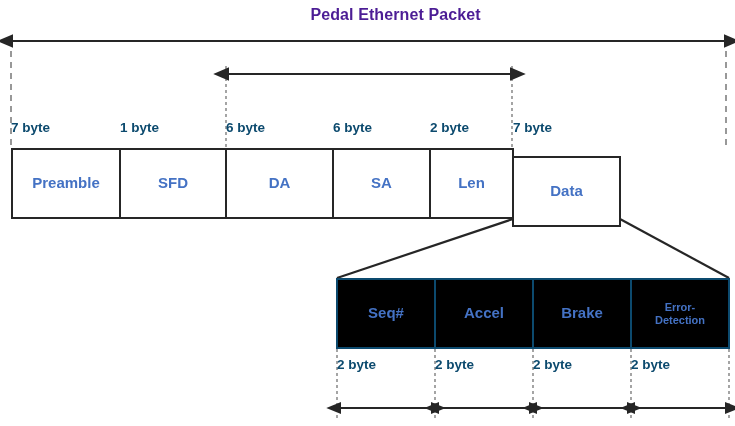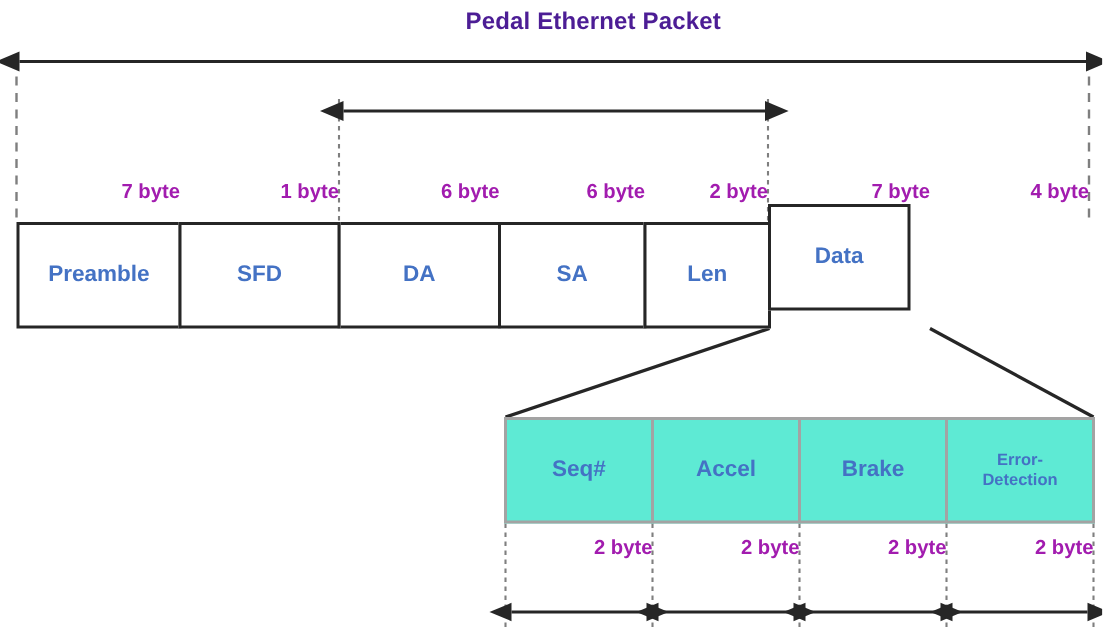--- a/index.html
+++ b/index.html
@@ -46,31 +46,31 @@
     align-items: center;
     justify-content: center;
     text-align: center;
     color: #4472c4;
     font-weight: bold;
     font-size: 15px;
     line-height: 1.12;
   }
   .byte-label {
     position: absolute;
-    text-align: right;
-    color: #a21caf;
+    text-align: left;
+    color: #0c4a6e;
     font-weight: bold;
     font-size: 13.5px;
     white-space: nowrap;
   }
   .sub-box {
     position: absolute;
     box-sizing: border-box;
-    border: 2px solid #a3a3a3;
-    background: #5eead4;
+    border: 2px solid #0c4a6e;
+    background: #000000;
     display: flex;
     align-items: center;
     justify-content: center;
     text-align: center;
     color: #4472c4;
     font-weight: bold;
     font-size: 15px;
     line-height: 1.12;
   }
   .sub-box.two-line {
@@ -124,28 +124,27 @@
     <line x1="537" y1="408" x2="627" y2="408" stroke="#262626" stroke-width="2.1" marker-start="url(#arrowStartSm)" marker-end="url(#arrowEndSm)"></line>
     <line x1="635" y1="408" x2="725" y2="408" stroke="#262626" stroke-width="2.1" marker-start="url(#arrowStartSm)" marker-end="url(#arrowEndSm)"></line>
   </svg>
 
   <div class="byte-label" style="left:11px; top:120px; width:109px;">7 byte</div>
   <div class="byte-label" style="left:120px; top:120px; width:106px;">1 byte</div>
   <div class="byte-label" style="left:226px; top:120px; width:107px;">6 byte</div>
   <div class="byte-label" style="left:333px; top:120px; width:97px;">6 byte</div>
   <div class="byte-label" style="left:430px; top:120px; width:82px;">2 byte</div>
   <div class="byte-label" style="left:513px; top:120px; width:107px;">7 byte</div>
-  <div class="byte-label" style="left:620px; top:120px; width:106px;">4 byte</div>
 
   <div class="field-box" style="left:11px; top:148px; width:110px; height:71px;">Preamble</div>
   <div class="field-box" style="left:225px; top:148px; width:109px; height:71px;">DA</div>
   <div class="field-box" style="left:119px; top:148px; width:108px; height:71px;">SFD</div>
   <div class="field-box" style="left:332px; top:148px; width:99px; height:71px;">SA</div>
   <div class="field-box" style="left:429px; top:148px; width:85px; height:71px;">Len</div>
-  <div class="field-box" style="left:512px; top:136px; width:95px; height:71px;">Data</div>
+  <div class="field-box" style="left:512px; top:156px; width:109px; height:71px;">Data</div>
 
   <div class="sub-box" style="left:336px; top:278px; width:100px; height:71px;">Seq#</div>
   <div class="sub-box" style="left:434px; top:278px; width:100px; height:71px;text-align:center;">Accel</div>
   <div class="sub-box" style="left:532px; top:278px; width:100px; height:71px;">Brake</div>
   <div class="sub-box two-line" style="left:630px; top:278px; width:100px; height:71px; white-space:pre-line;">Error-
 Detection</div>
 
   <div class="byte-label" style="left:337px; top:357px; width:98px;">2 byte</div>
   <div class="byte-label" style="left:435px; top:357px; width:98px;">2 byte</div>
   <div class="byte-label" style="left:533px; top:357px; width:98px;">2 byte</div>

